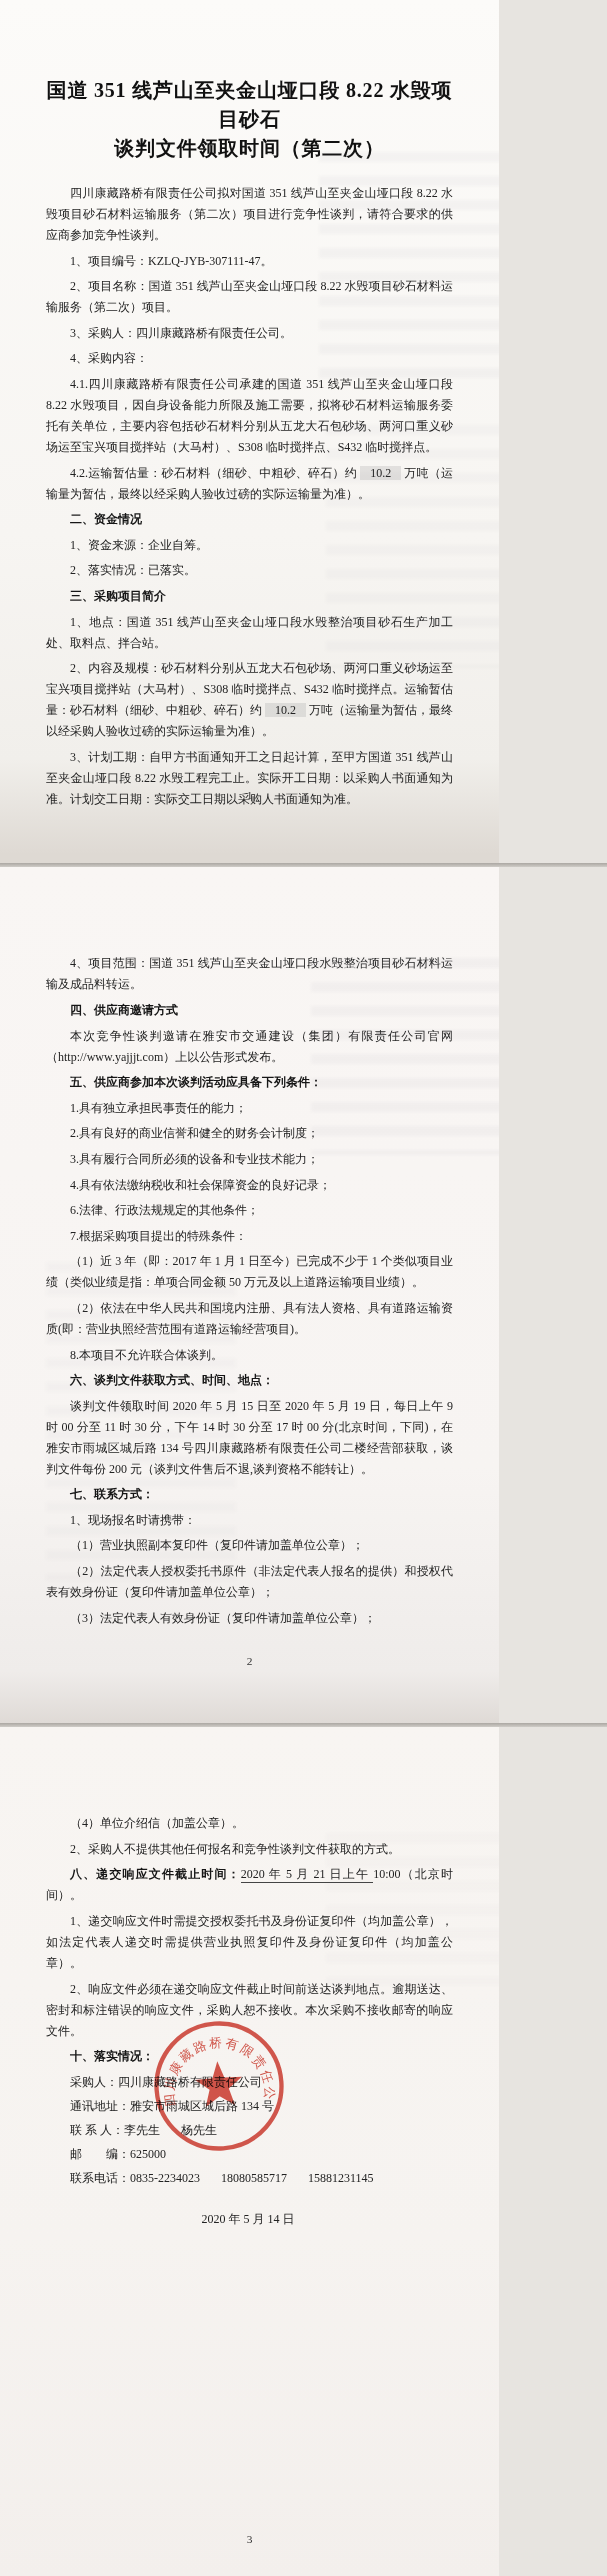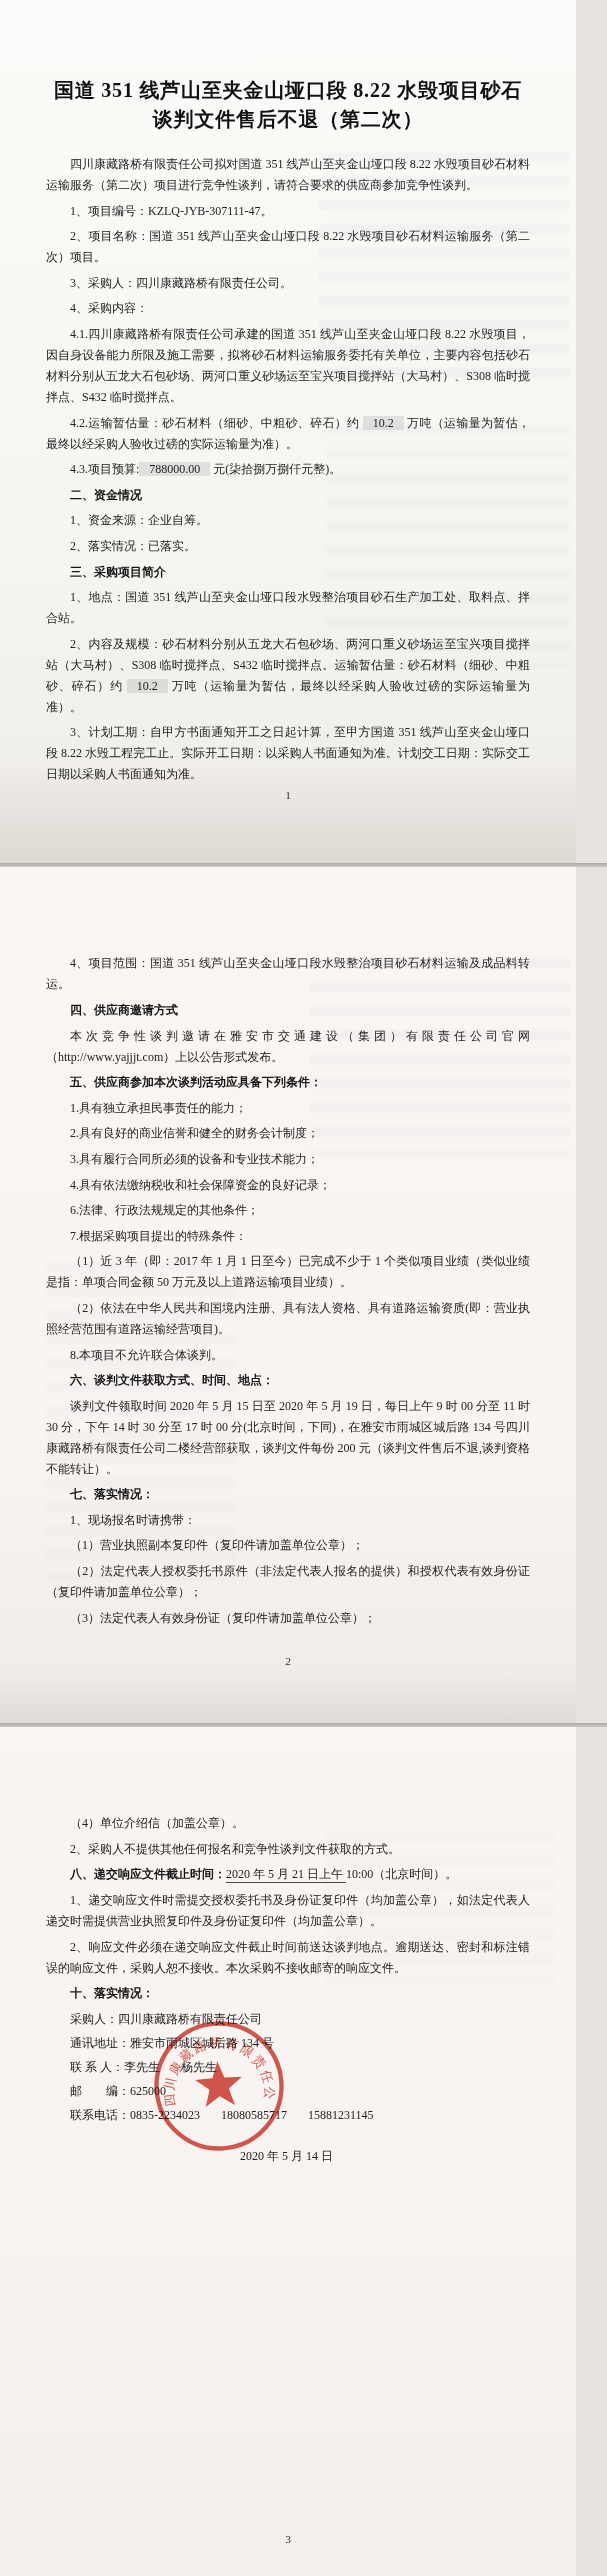--- a/index.html
+++ b/index.html
@@ -1,18 +1,18 @@
 <!DOCTYPE html>
 <html style="font-size:12px"><head>
 <meta charset="utf-8">
 <style>
   html,body{margin:0;padding:0;background:#e7e4e0;}
   body{width:607px;font-family:"Liberation Serif","DejaVu Serif",serif;color:#222;}
   .doc{width:607px;}
-  .page{position:relative;width:576px;box-sizing:border-box;padding:0 46px;overflow:hidden;}
+  .page{position:relative;width:499px;box-sizing:border-box;padding:0 46px;overflow:hidden;}
   .page1{height:863px;background:linear-gradient(180deg,#fcfbf9 0%,#f7f5f2 62%,#f1efeb 88%,#ded9d3 99%);padding-top:76px;}
   .page2{height:856px;background:linear-gradient(180deg,#f9f6f4 0%,#f7f4f2 70%,#efecea 94%,#dfdad6 100%);padding-top:82px;}
   .page3{height:850px;background:linear-gradient(180deg,#f8f5f2 0%,#f6f3f0 60%,#f3efec 100%);padding-top:82px;}
   .gap{height:3.8px;background:linear-gradient(180deg,#aba7a2,#cfccc7);}
   .title{margin:0 0 20px 0;text-align:center;font-size:20px;line-height:29px;font-weight:700;color:#111;
          font-family:"Liberation Serif","DejaVu Serif",serif;letter-spacing:0.8px;}
   .title .tline{display:block;}
   p{margin:4.6px 0;font-size:12px;line-height:21px;text-align:justify;}
   .ind{text-indent:2em;}
   .head{font-weight:700;color:#161616;}
@@ -31,31 +31,30 @@
 <body>
 
 <div class="doc">
 
   <section class="page page1">
     <div class="bleed" style="left:319px;top:152px;width:250px;height:228px;"></div>
     <div class="bleed" style="left:326px;top:425px;width:243px;height:243px;opacity:.4;"></div>
 
     <h1 class="title">
       <span class="tline">国道 351 线芦山至夹金山垭口段 8.22 水毁项目砂石</span>
-      <span class="tline">谈判文件售后不退（第二次）</span>
+      <span class="tline">谈判文件领取时间（第二次）</span>
     </h1>
 
     <p class="ind">四川康藏路桥有限责任公司拟对国道 351 线芦山至夹金山垭口段 8.22 水毁项目砂石材料运输服务（第二次）项目进行竞争性谈判，请符合要求的供应商参加竞争性谈判。</p>
     <p class="ind">1、项目编号：KZLQ-JYB-307111-47。</p>
     <p class="ind">2、项目名称：国道 351 线芦山至夹金山垭口段 8.22 水毁项目砂石材料运输服务（第二次）项目。</p>
     <p class="ind">3、采购人：四川康藏路桥有限责任公司。</p>
     <p class="ind">4、采购内容：</p>
     <p class="ind">4.1.四川康藏路桥有限责任公司承建的国道 351 线芦山至夹金山垭口段 8.22 水毁项目，因自身设备能力所限及施工需要，拟将砂石材料运输服务委托有关单位，主要内容包括砂石材料分别从五龙大石包砂场、两河口重义砂场运至宝兴项目搅拌站（大马村）、S308 临时搅拌点、S432 临时搅拌点。</p>
     <p class="ind"><span>4.2.运输暂估量：砂石材料（细砂、中粗砂、碎石）约 </span><span class="hl">10.2</span><span> 万吨（运输量为暂估，最终以经采购人验收过磅的实际运输量为准）。</span></p>
-    <p class="ind"><span>4.3.项目预算:</span><span class="hl">788000.00</span><span> 元(柒拾捌万捌仟元整)。</span></p>
     <p class="ind head">二、资金情况</p>
     <p class="ind">1、资金来源：企业自筹。</p>
     <p class="ind">2、落实情况：已落实。</p>
     <p class="ind head">三、采购项目简介</p>
     <p class="ind">1、地点：国道 351 线芦山至夹金山垭口段水毁整治项目砂石生产加工处、取料点、拌合站。</p>
     <p class="ind"><span>2、内容及规模：砂石材料分别从五龙大石包砂场、两河口重义砂场运至宝兴项目搅拌站（大马村）、S308 临时搅拌点、S432 临时搅拌点。运输暂估量：砂石材料（细砂、中粗砂、碎石）约 </span><span class="hl">10.2</span><span> 万吨（运输量为暂估，最终以经采购人验收过磅的实际运输量为准）。</span></p>
     <p class="ind">3、计划工期：自甲方书面通知开工之日起计算，至甲方国道 351 线芦山至夹金山垭口段 8.22 水毁工程完工止。实际开工日期：以采购人书面通知为准。计划交工日期：实际交工日期以采购人书面通知为准。</p>
 
     <div class="pageno" style="top:789px;">1</div>
   </section>
@@ -74,21 +73,21 @@
     <p class="ind">2.具有良好的商业信誉和健全的财务会计制度；</p>
     <p class="ind">3.具有履行合同所必须的设备和专业技术能力；</p>
     <p class="ind">4.具有依法缴纳税收和社会保障资金的良好记录；</p>
     <p class="ind">6.法律、行政法规规定的其他条件；</p>
     <p class="ind">7.根据采购项目提出的特殊条件：</p>
     <p class="ind">（1）近 3 年（即：2017 年 1 月 1 日至今）已完成不少于 1 个类似项目业绩（类似业绩是指：单项合同金额 50 万元及以上道路运输项目业绩）。</p>
     <p class="ind">（2）依法在中华人民共和国境内注册、具有法人资格、具有道路运输资质(即：营业执照经营范围有道路运输经营项目)。</p>
     <p class="ind">8.本项目不允许联合体谈判。</p>
     <p class="ind head">六、谈判文件获取方式、时间、地点：</p>
     <p class="ind">谈判文件领取时间 2020 年 5 月 15 日至 2020 年 5 月 19 日，每日上午 9 时 00 分至 11 时 30 分，下午 14 时 30 分至 17 时 00 分(北京时间，下同)，在雅安市雨城区城后路 134 号四川康藏路桥有限责任公司二楼经营部获取，谈判文件每份 200 元（谈判文件售后不退,谈判资格不能转让）。</p>
-    <p class="ind head">七、落实情况：</p>
+    <p class="ind head">七、联系方式：</p>
     <p class="ind">1、现场报名时请携带：</p>
     <p class="ind">（1）营业执照副本复印件（复印件请加盖单位公章）；</p>
     <p class="ind">（2）法定代表人授权委托书原件（非法定代表人报名的提供）和授权代表有效身份证（复印件请加盖单位公章）；</p>
     <p class="ind">（3）法定代表人有效身份证（复印件请加盖单位公章）；</p>
 
     <div class="pageno" style="top:788px;">2</div>
   </section>
 
   <div class="gap"></div>
 

